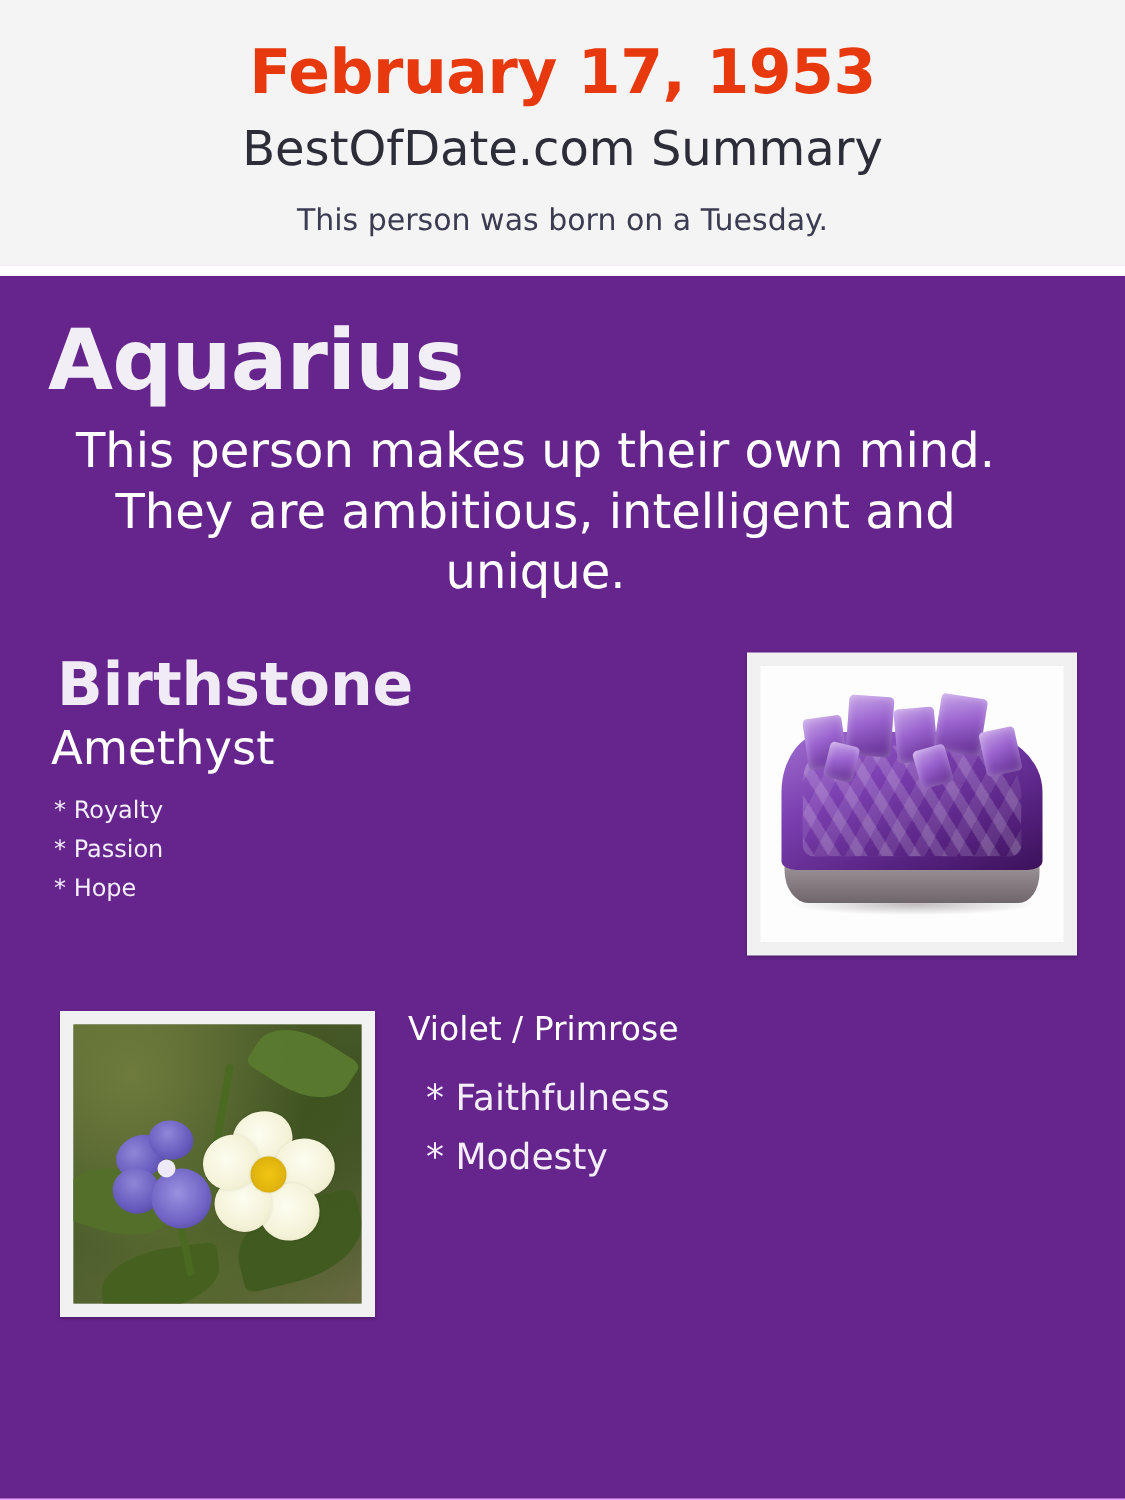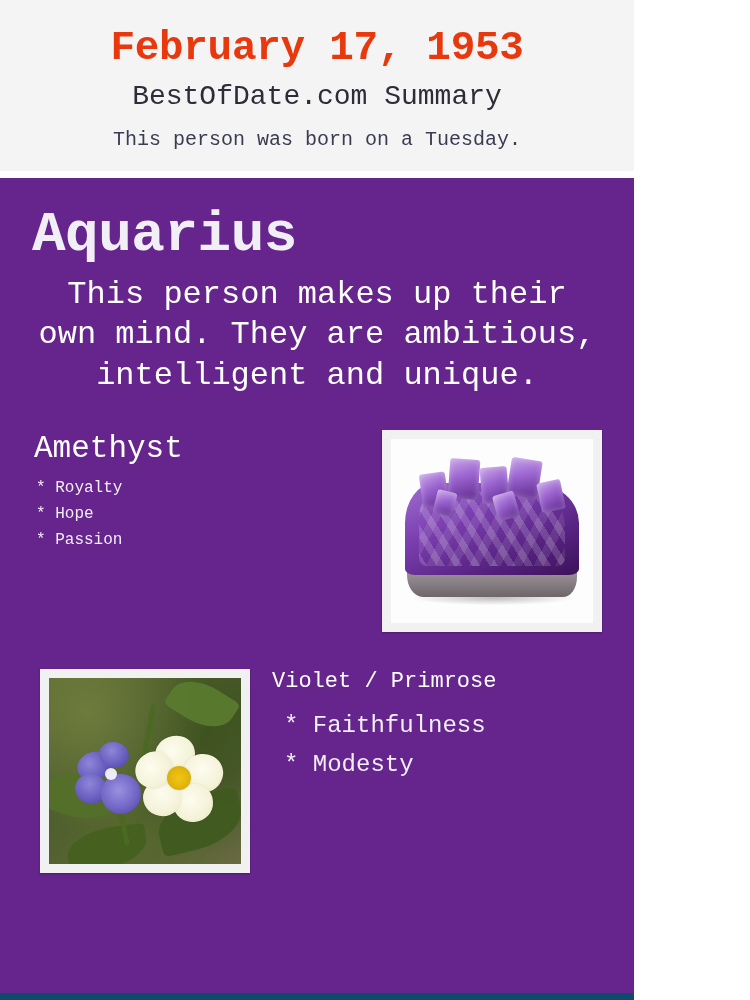--- a/index.html
+++ b/index.html
@@ -8,44 +8,43 @@
     padding: 0;
   }
   body {
     width: 750px;
     height: 1000px;
     background: #ffffff;
     font-family: "DejaVu Sans", sans-serif;
     overflow: hidden;
   }
   .page {
-    width: 634px;
+    width: 750px;
     height: 1000px;
     position: relative;
-    background: #0c4a6e;
-    font-family: Liberation Mono, monospace;
+    background: #f0abfc;
   }
 
   
   .header {
     background: #f4f4f4;
     padding: 26px 20px 18px 20px;
     text-align: center;
   }
   .header-date {
     color: #e8380d;
     font-size: 41px;
     font-weight: bold;
     line-height: 1.12;
     letter-spacing: -0.3px;
     margin: 0;
   }
   .header-site {
     color: #2d2d3a;
-    font-size: 28px;
+    font-size: 32px;
     line-height: 1.3;
     margin: 7px 0 12px 0;
     font-weight: normal;
   }
   .header-sub {
     color: #3b3b52;
     font-size: 20px;
     line-height: 1.3;
     margin: 5px 0 0 0;
     font-weight: normal;
@@ -293,24 +292,25 @@
 
   <div class="body-panel">
 
     <div>
       <div class="zodiac-title">Aquarius</div>
       <div class="zodiac-desc">This person makes up their own mind. They are ambitious, intelligent and unique.</div>
     </div>
 
     <div class="stone-row">
       <div class="stone-text">
+        <div class="block-title">Birthstone</div>
         <div class="block-sub">Amethyst</div>
         <div class="bullet">* Royalty</div>
+        <div class="bullet">* Passion</div>
         <div class="bullet">* Hope</div>
-        <div class="bullet">* Passion</div>
       </div>
 
       <div class="stone-photo-wrap photo-frame">
         <div class="stone-photo">
           <div class="am-shadow"></div>
           <div class="am-base"></div>
           <div class="am-body"></div>
           <div class="cry c1"></div>
           <div class="cry c2"></div>
           <div class="cry c3"></div>

